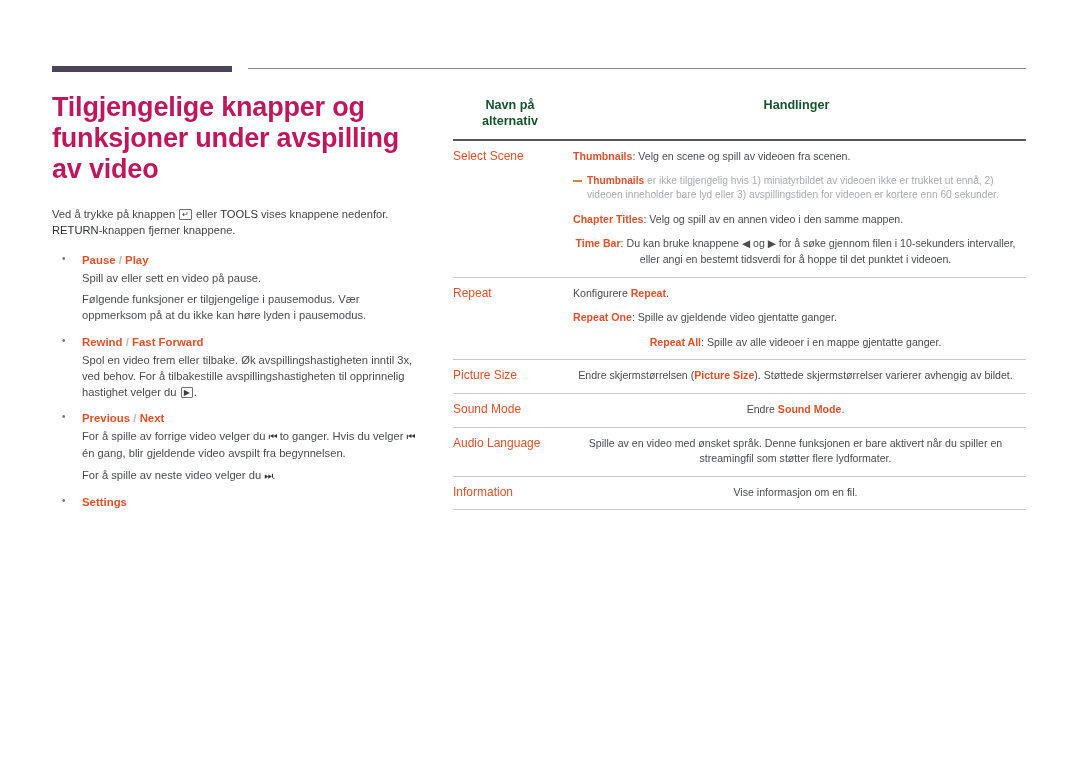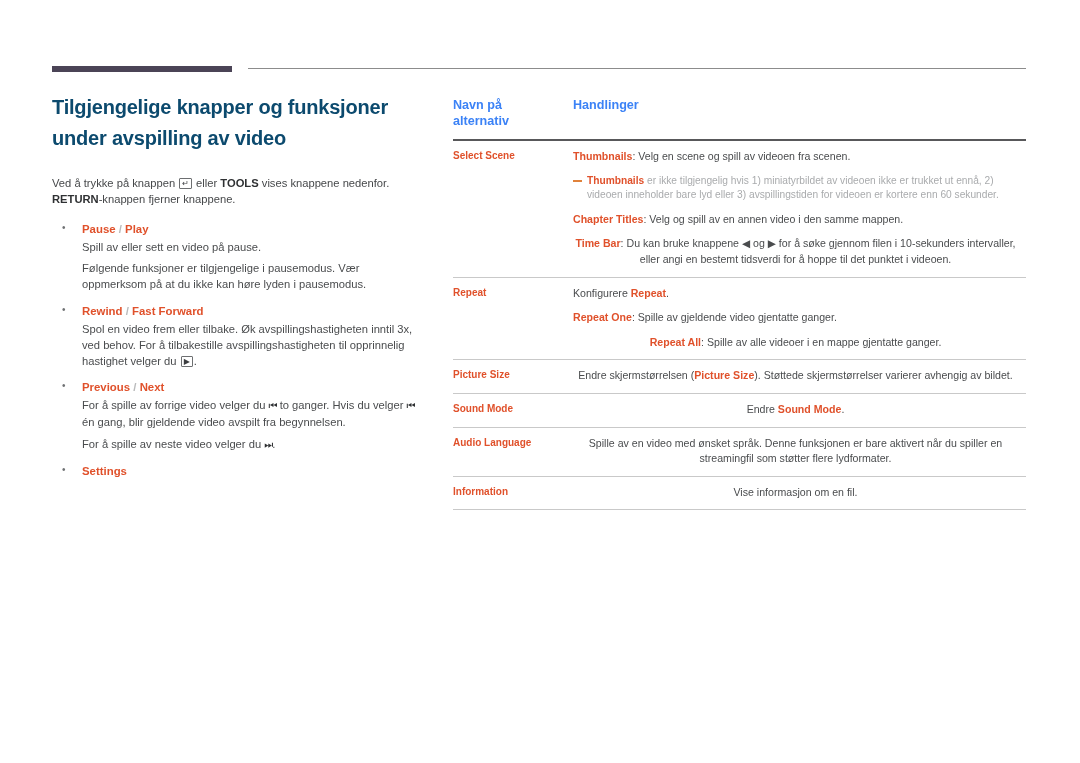--- a/index.html
+++ b/index.html
@@ -45,33 +45,33 @@
 
   
   .left-col {
     position: absolute;
     left: 52px;
     top: 92px;
     width: 372px;
   }
   .doc-title {
     margin: 0 0 22px 0;
-    font-size: 20px;
+    font-size: 27px;
     line-height: 31px;
     font-weight: bold;
-    color: #0c4a6e;
+    color: #be185d;
     letter-spacing: -0.2px;
   }
   .intro {
     font-size: 11.2px;
     line-height: 15.5px;
     color: #46484a;
     margin: 0 0 14px 0;
   }
-  .intro b { color: #2f3133; font-weight: bold; text-align: right; }
+  .intro b { color: #2f3133; font-weight: normal; text-align: right; }
 
   .bullets { margin: 0; padding: 0; list-style: none; }
   .bullet-item { margin: 0 0 10px 0; position: relative; padding-left: 30px; }
   .bullet-item:before {
     content: "\2022";
     position: absolute;
     left: 10px;
     top: -1px;
     color: #6f7173;
     font-size: 10px;
@@ -122,42 +122,42 @@
   }
   table.opts {
     width: 100%;
     border-collapse: collapse;
     table-layout: fixed;
   }
   table.opts col.c1 { width: 120px; }
   table.opts col.c2 { width: 453px; }
 
   table.opts th {
-    text-align: left;
+    text-align: center;
     vertical-align: top;
     font-size: 12.6px;
     font-weight: bold;
-    color: #3b82f6;
+    color: #14532d;
     line-height: 16px;
     padding: 5px 6px 10px 0;
     border-bottom: 2px solid #58585a;
     margin-left: 20px;
   }
   table.opts th.h2 { padding-left: 0; }
 
   table.opts td {
     vertical-align: top;
     padding: 8px 8px 9px 0;
     border-bottom: 1px solid #c9c9c9;
   }
   table.opts tr:last-child td { border-bottom: 1px solid #c9c9c9; }
 
   td.name {
-    font-size: 10px;
-    font-weight: bold;
+    font-size: 12px;
+    font-weight: normal;
     color: #e0512b;
     line-height: 14px;
     padding-right: 10px;
   }
   td.action { font-size: 10.6px; line-height: 15.6px; color: #4a4c4e; margin-left: 8px; }
   .action p { margin: 0 0 9px 0; }
   .action p:last-child { margin-bottom: 0; text-align: center; }
   .hl { color: #e0512b; font-weight: bold; }
 
   .note {

